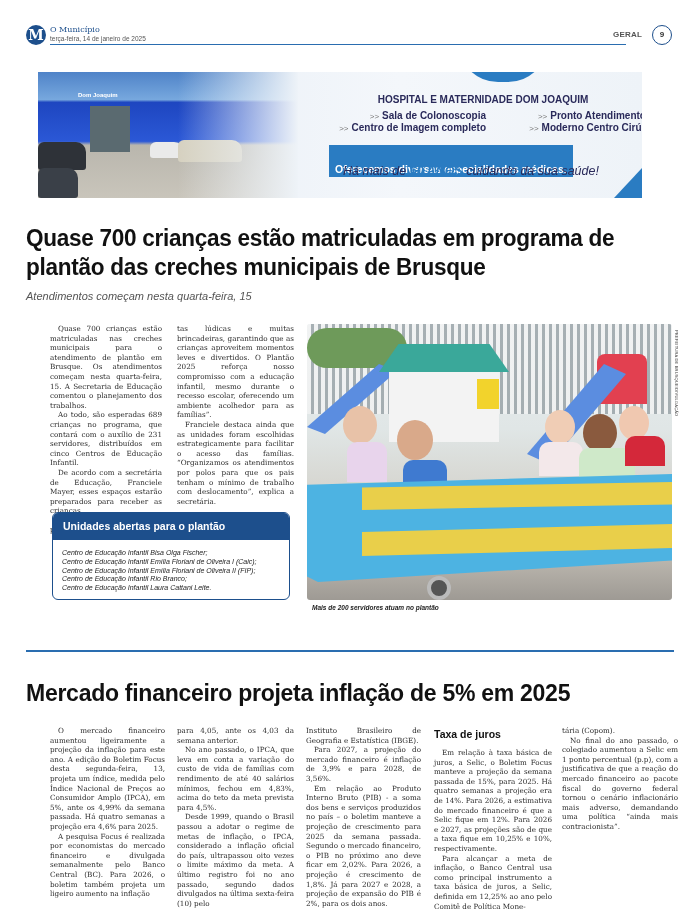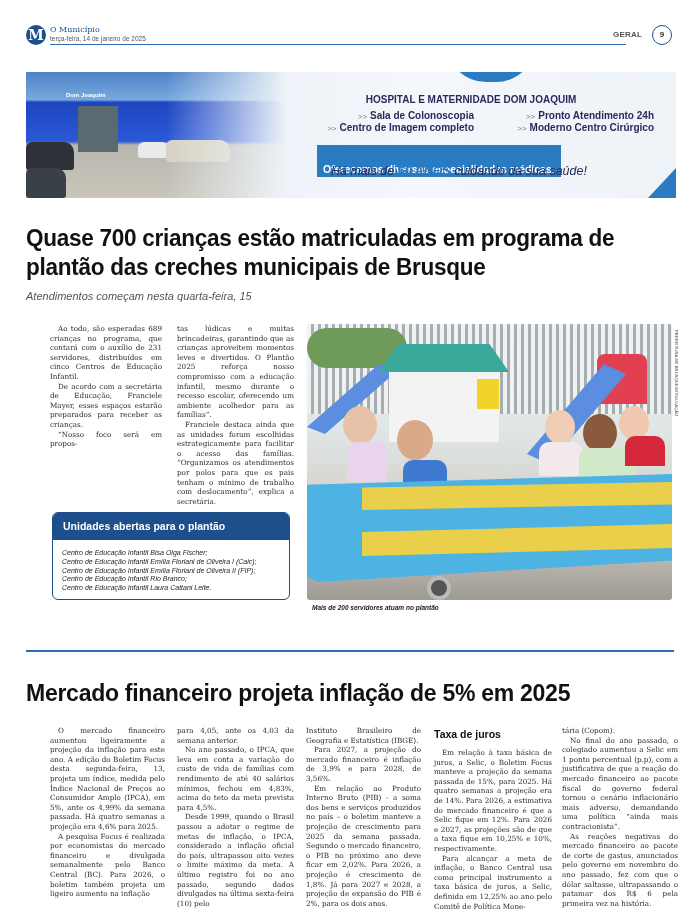--- a/index.html
+++ b/index.html
@@ -9,21 +9,21 @@
   
   .masthead { position: absolute; left: 26px; top: 24px; width: 650px; height: 24px; }
   .logo { position: absolute; left: 0; top: 1px; width: 20px; height: 20px; border-radius: 50%; background: #1d4f8c; color: #fff; font-family: "DejaVu Serif", serif; font-weight: bold; font-size: 14px; line-height: 20px; text-align: center; }
   .paper-name { position: absolute; left: 24px; top: 1px; font-family: "DejaVu Serif", serif; font-weight: normal; font-size: 8px; color: #1d4f8c; }
   .paper-date { position: absolute; left: 24px; top: 11px; font-family: "Liberation Sans", sans-serif; font-size: 6.5px; color: #555; }
   .head-rule { position: absolute; left: 24px; top: 20px; width: 576px; height: 1px; background: #2a6db0; }
   .section-name { position: absolute; right: 34px; top: 6px; font-family: "Liberation Sans", sans-serif; font-weight: bold; font-size: 8px; color: #555; letter-spacing: 0.2px; text-align: right; }
   .page-num { position: absolute; right: 4px; top: 1px; width: 20px; height: 20px; border: 1.5px solid #1d4f8c; border-radius: 50%; font-family: "Liberation Sans", sans-serif; font-weight: bold; font-size: 8px; line-height: 17px; text-align: center; color: #333; }
 
   
-  .ad { position: absolute; left: 26px; top: 72px; width: 650px; height: 126px; background: linear-gradient(90deg, #e4ecf4 0%, #f4f7fb 60%, #eef3f8 100%); overflow: hidden; }
+  .ad { position: absolute; left: 38px; top: 72px; width: 604px; height: 126px; background: linear-gradient(90deg, #e4ecf4 0%, #f4f7fb 60%, #eef3f8 100%); overflow: hidden; }
   .ad-photo { position: absolute; left: 0; top: 0; width: 260px; height: 126px; background: linear-gradient(180deg, #4f83c8 0%, #77a8de 22%, #1e46c0 24%, #2b58d6 55%, #b9b6ad 58%, #c9c5bb 100%); }
   .ad-photo::after { content: ""; position: absolute; right: 0; top: 0; width: 120px; height: 100%; background: linear-gradient(90deg, rgba(238,243,248,0) 0%, rgba(238,243,248,1) 100%); }
   .bldg-glass { position: absolute; left: 52px; top: 34px; width: 40px; height: 46px; background: #5a6a70; }
   .bldg-sign { position: absolute; left: 40px; top: 20px; font-family: "Liberation Sans", sans-serif; font-size: 6px; font-weight: bold; color: #fff; }
   .car { position: absolute; border-radius: 6px 10px 3px 3px; }
   .car1 { left: 0; top: 70px; width: 48px; height: 28px; background: #2e3238; }
   .car2 { left: 0; top: 96px; width: 40px; height: 30px; background: #3a4048; }
   .car3 { left: 112px; top: 70px; width: 34px; height: 16px; background: #eaeaea; }
   .car4 { left: 140px; top: 68px; width: 64px; height: 22px; background: #d6d1c0; }
   .ad-semi { position: absolute; left: 420px; top: -30px; width: 90px; height: 40px; border-radius: 0 0 45px 45px; background: #2a7cc2; }
@@ -120,20 +120,21 @@
   </div>
   <div class="ad-banner">Oferecemos diversas especialidades médicas.</div>
   <div class="ad-slogan"><span>Há mais de </span><b>60 ANOS</b><span> cuidando da sua saúde!</span></div>
   <div class="ad-tri"></div>
 </div>
 
 <h1 class="headline">Quase 700 crianças estão matriculadas em programa de plantão das creches municipais de Brusque</h1>
 <div class="subhead">Atendimentos começam nesta quarta-feira, 15</div>
 
 <div class="col col1">
+  <p>Quase 700 crianças estão matriculadas nas creches municipais para o atendimento de plantão em Brusque. Os atendimentos começam nesta quarta-feira, 15. A Secretaria de Educação comentou o planejamento dos trabalhos.</p>
   <p>Ao todo, são esperadas 689 crianças no programa, que contará com o auxílio de 231 servidores, distribuídos em cinco Centros de Educação Infantil.</p>
   <p>De acordo com a secretária de Educação, Franciele Mayer, esses espaços estarão preparados para receber as crianças.</p>
   <p>“Nosso foco será em propos-</p>
 </div>
 <div class="col col2">
   <p style="text-indent:0">tas lúdicas e muitas brincadeiras, garantindo que as crianças aproveitem momentos leves e divertidos. O Plantão 2025 reforça nosso compromisso com a educação infantil, mesmo durante o recesso escolar, oferecendo um ambiente acolhedor para as famílias”.</p>
   <p>Franciele destaca ainda que as unidades foram escolhidas estrategicamente para facilitar o acesso das famílias. “Organizamos os atendimentos por polos para que os pais tenham o mínimo de trabalho com deslocamento”, explica a secretária.</p>
 </div>
 
 <div class="box">
@@ -193,14 +194,13 @@
   <p>Em relação ao Produto Interno Bruto (PIB) - a soma dos bens e serviços produzidos no país – o boletim manteve a projeção de crescimento para 2025 da semana passada. Segundo o mercado financeiro, o PIB no próximo ano deve ficar em 2,02%. Para 2026, a projeção é crescimento de 1,8%. Já para 2027 e 2028, a projeção de expansão do PIB é 2%, para os dois anos.</p>
 </div>
 <div class="subsec">Taxa de juros</div>
 <div class="col c2d">
   <p>Em relação à taxa básica de juros, a Selic, o Boletim Focus manteve a projeção da semana passada de 15%, para 2025. Há quatro semanas a projeção era de 14%. Para 2026, a estimativa do mercado financeiro é que a Selic fique em 12%. Para 2026 e 2027, as projeções são de que a taxa fique em 10,25% e 10%, respectivamente.</p>
   <p>Para alcançar a meta de inflação, o Banco Central usa como principal instrumento a taxa básica de juros, a Selic, definida em 12,25% ao ano pelo Comitê de Política Mone-</p>
 </div>
 <div class="col c2e">
   <p style="text-indent:0">tária (Copom).</p>
   <p>No final do ano passado, o colegiado aumentou a Selic em 1 ponto percentual (p.p), com a justificativa de que a reação do mercado financeiro ao pacote fiscal do governo federal tornou o cenário inflacionário mais adverso, demandando uma política “ainda mais contracionista”.</p>
-  <p>As reações negativas do mercado financeiro ao pacote de corte de gastos, anunciados pelo governo em novembro do ano passado, fez com que o dólar saltasse, ultrapassando o patamar dos R$ 6 pela primeira vez na história.</p>
 </div>
 
 </body></html>

